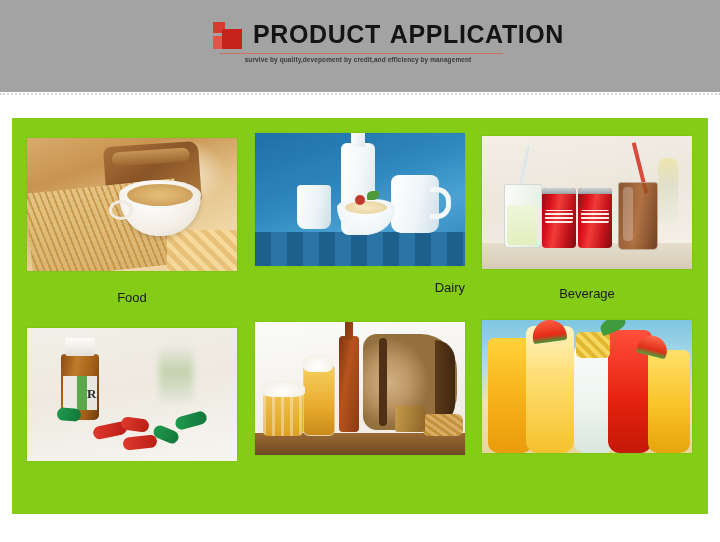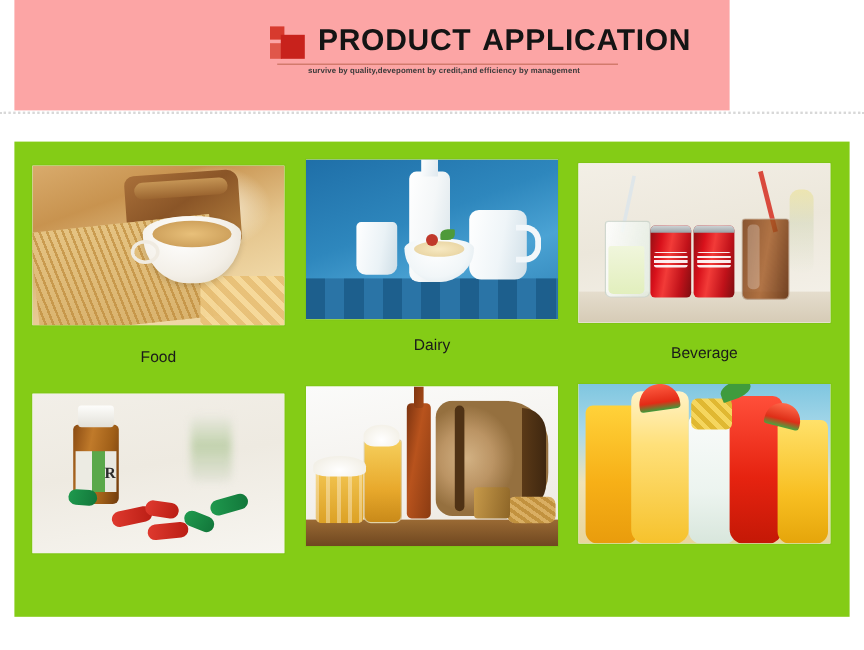--- a/index.html
+++ b/index.html
@@ -11,24 +11,24 @@
     height: 542px;
     background: #ffffff;
     font-family: "Liberation Sans", sans-serif;
     overflow: hidden;
     position: relative;
   }
 
   
   .header {
     position: absolute;
-    left: 12px; top: 0;
-    width: 596px;
+    left: 0; top: 0;
+    width: 720px;
     height: 92px;
-    background: #fca5a5;
+    background: #a3a3a3;
   }
   .logo-block {
     position: absolute;
     left: 213px;
     top: 20px;
     width: 290px;
     height: 50px;
   }
   .logo-mark {
     position: absolute;
@@ -145,21 +145,21 @@
 
   
   .c0 { left: 0px;   top: 10px;  }
   .c1 { left: 228px; top: 5px;   }
   .c2 { left: 455px; top: 8px;   }
   .c3 { left: 0px;   top: 200px; }
   .c4 { left: 228px; top: 194px; }
   .c5 { left: 455px; top: 192px; }
 
   .cap0 { top: 152px; }
-  .cap1 { top: 147px; }
+  .cap1 { top: 147px; text-align: right; }
   .cap2 { top: 150px; }
 
   
   .art-food {
     background:
       radial-gradient(ellipse 70px 50px at 150px 35px, rgba(255,250,235,0.9) 0%, rgba(255,250,235,0) 70%),
       linear-gradient(160deg, #d9ab6c 0%, #c8934f 25%, #e4c48c 55%, #f0d8a6 80%, #e8cf9c 100%);
   }
   .food-sack {
     position: absolute;

